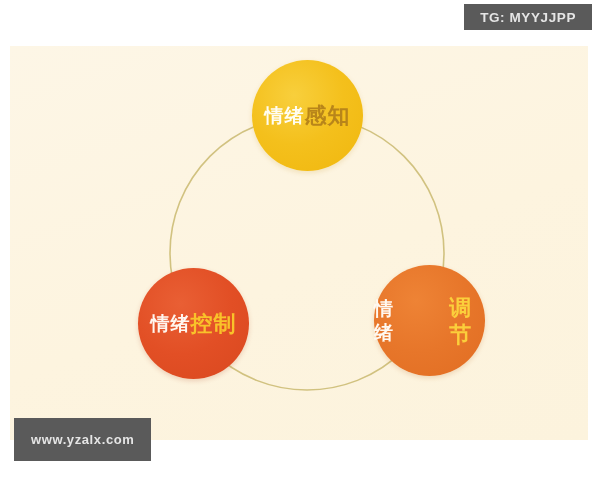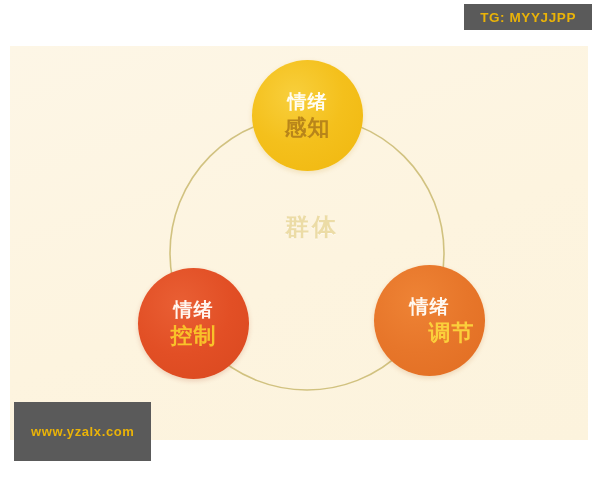--- a/index.html
+++ b/index.html
@@ -69,21 +69,21 @@
     text-shadow: 0 1px 0 rgba(255,255,255,0.55);
   }
 
   
   .node {
     position: absolute;
     width: 111px;
     height: 111px;
     border-radius: 50%;
     display: flex;
-    flex-direction: column;
+    flex-direction: row;
     align-items: center;
     justify-content: center;
     line-height: 1.22;
     user-select: none;
   }
   .node .n-top {
     font-size: 19px;
     font-weight: bold;
     letter-spacing: 1px;
   }
@@ -118,59 +118,58 @@
     background: radial-gradient(circle at 38% 32%, #ee8335 0%, #e7762a 50%, #e16d22 100%);
     box-shadow: 0 2px 5px rgba(180,95,25,0.2);
   }
   #node-regulation .n-top { color: #fff8f0; }
   #node-regulation .n-bot { color: #fbcf3b; margin-left: 44px; }
 
   
   .badge {
     position: absolute;
     background: #5a5a5a;
-    color: #eab308;
+    color: #e5e5e5;
     font-size: 13.5px;
     font-weight: bold;
     letter-spacing: 0.6px;
     display: flex;
     align-items: center;
     justify-content: center;
     white-space: nowrap;
   }
   #badge-tg {
     right: 8px;
     top: 4px;
     height: 26px;
     padding: 0 16px;
   }
   #badge-url {
     left: 14px;
     bottom: 19px;
     height: 27px;
-    padding: 16px 17px;
+    padding: 8px 17px;
     font-weight: bold;
     font-size: 13px;
   }
 </style>
 </head>
 <body>
 
 <div id="panel">
 
   <div id="watermark">情绪管理与调节</div>
 
 </div>
 
 <svg id="ring-svg" viewBox="0 0 600 480">
   <circle cx="307" cy="253" r="137" fill="none" stroke="#c9b96e" stroke-width="1.6" opacity="0.85"></circle>
 </svg>
 
 <div id="center-label">
-  <span class="cl-line">群体</span>
 </div>
 
 <div class="node" id="node-perception">
   <span class="n-top">情绪</span>
   <span class="n-bot">感知</span>
 </div>
 
 <div class="node" id="node-control">
   <span class="n-top">情绪</span>
   <span class="n-bot">控制</span>

